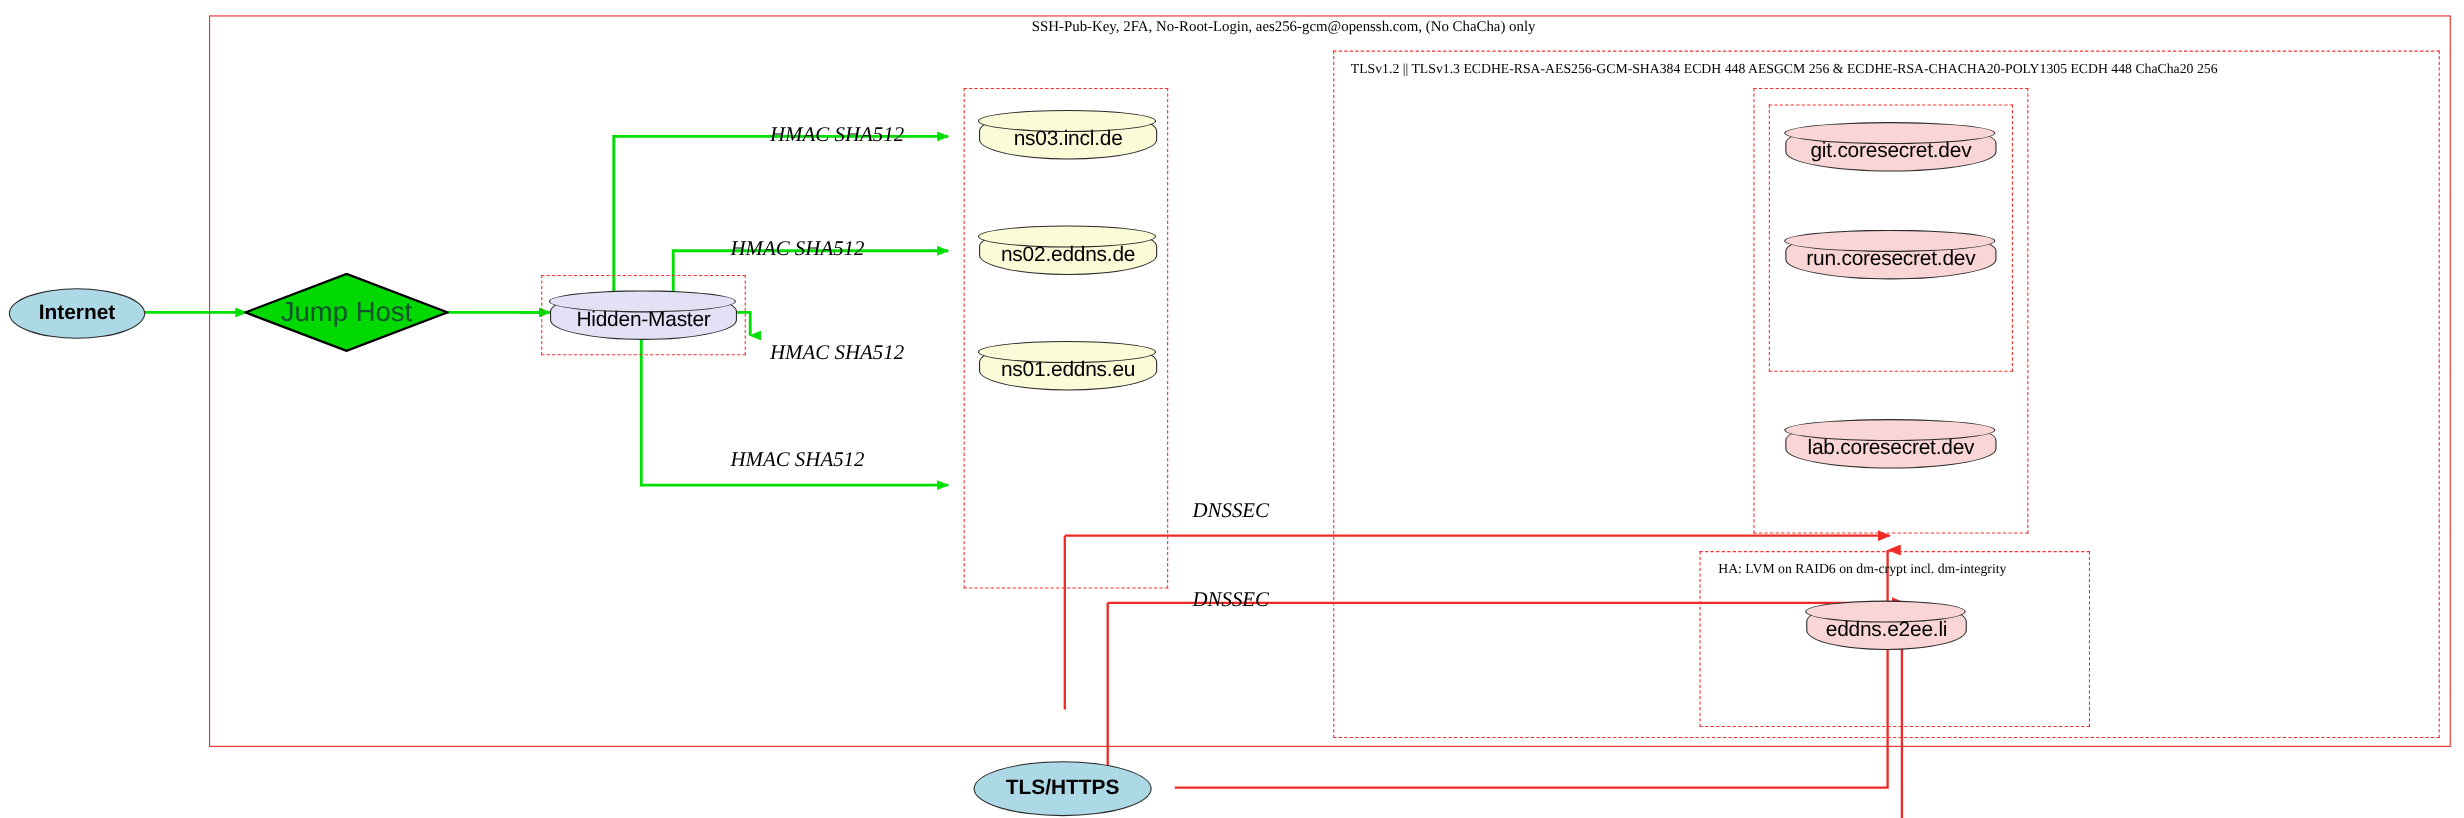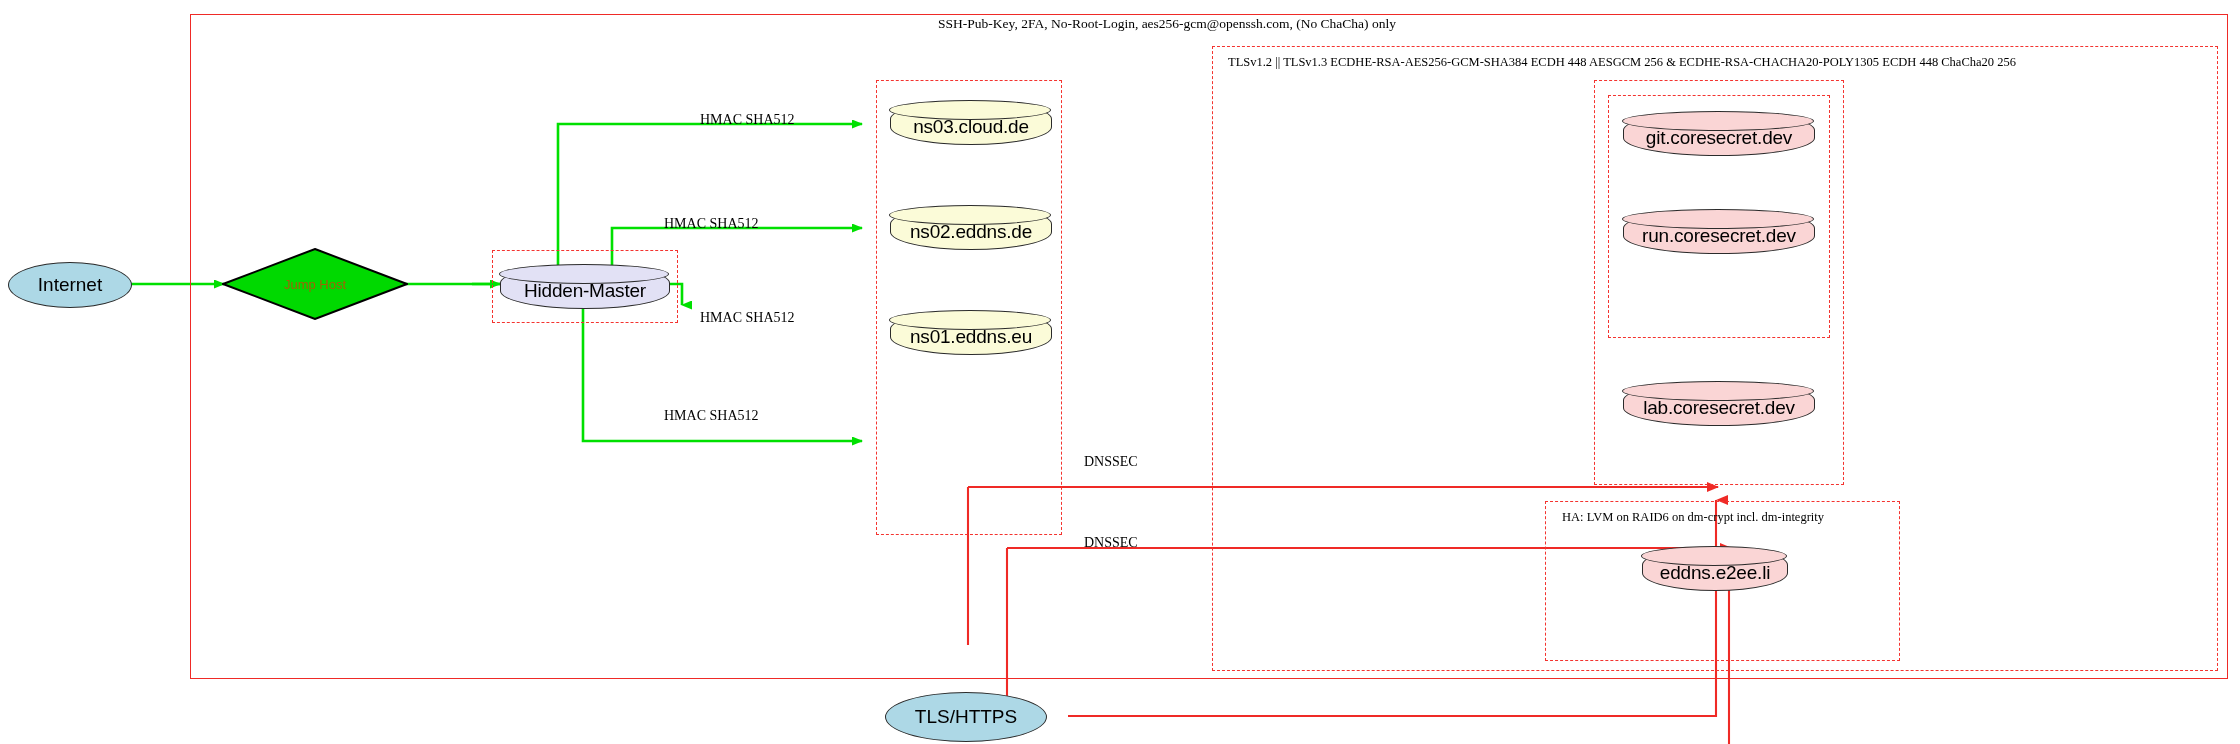--- a/index.html
+++ b/index.html
@@ -65,53 +65,54 @@
   .cyl-master .cap { background: #e2e1f5; }
   .cyl-pink  { background: #fad5d5; }
   .cyl-pink .cap { background: #fad5d5; }
 
   
   .ellipse {
     border: 1.6px solid #2b2b2b;
     border-radius: 50%;
     background: #add8e6;
     font-size: 19px;
+    font-weight: bold;
   }
   
   .diamond-wrap { position: absolute; }
   .diamond-wrap .dtext {
     position: absolute;
     left: 0; top: 0;
     width: 100%; height: 100%;
     display: flex;
     align-items: center;
     justify-content: center;
-    font-size: 13px;
-    color: #a16207;
+    font-size: 25px;
+    color: #14532d;
     white-space: nowrap;
     text-align: center;
   }
 
   
   .cluster {
     position: absolute;
     box-sizing: border-box;
     background: transparent;
   }
   .cl-dash { border: 1.9px dashed #f4332f; }
   .cl-solid{ border: 1.6px solid  #ef2a26; }
 
   
   .elabel {
     position: absolute;
     font-family: "Liberation Serif", serif;
     color: #000;
     white-space: nowrap;
   }
-  .lbl-edge   { font-size: 14px; }
+  .lbl-edge   { font-size: 19px; font-style: italic; }
   .lbl-cluster{ font-size: 13.5px; }
   .lbl-cluster-sm { font-size: 12.5px; }
 </style>
 </head>
 <body>
 
 <div id="stage">
 
   <svg id="wires" viewBox="0 0 2240 744">
     <defs>
@@ -190,21 +191,21 @@
     <div class="dtext">Jump Host</div>
   </div>
 
   <div class="node cyl cyl-master" style="left:500px; top:265px; width:170px; height:44px;">
     <span class="cap"></span>
     <span class="lbl">Hidden-Master</span>
   </div>
 
   <div class="node cyl cyl-dns" style="left:890px; top:101px; width:162px; height:44px;">
     <span class="cap"></span>
-    <span class="lbl">ns03.cloud.de</span>
+    <span class="lbl">ns03.incl.de</span>
   </div>
 
   <div class="node cyl cyl-dns" style="left:890px; top:206px; width:162px; height:44px;">
     <span class="cap"></span>
     <span class="lbl">ns02.eddns.de</span>
   </div>
 
   <div class="node cyl cyl-dns" style="left:890px; top:311px; width:162px; height:44px;text-align:right;">
     <span class="cap"></span>
     <span class="lbl">ns01.eddns.eu</span>

